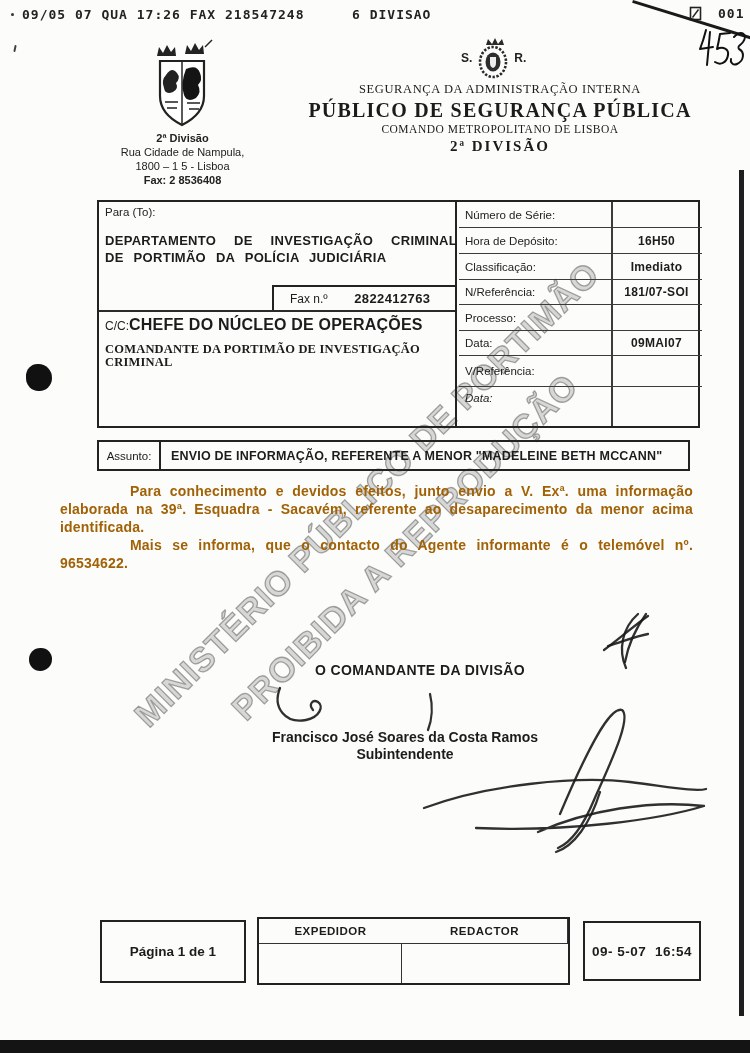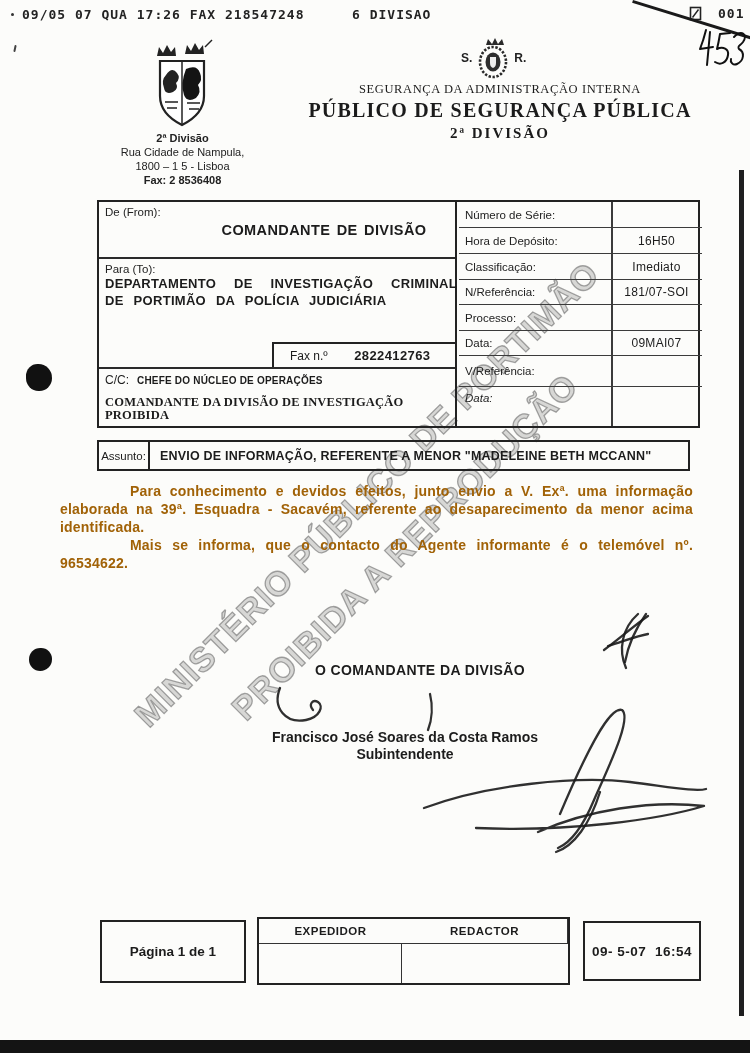--- a/index.html
+++ b/index.html
@@ -38,45 +38,45 @@
              white-space:nowrap;}
 
   
   .rt{position:absolute;left:97px;top:200px;width:603px;height:228px;border:2px solid #222;z-index:2;}
   .rt-left{position:absolute;left:0;top:0;width:358px;height:100%;border-right:2px solid #222;}
   .row-from{height:57px;border-bottom:2px solid #2a2a2a;position:relative;padding:4px 6px;}
   .row-to{height:110px;border-bottom:2px solid #2a2a2a;position:relative;padding:4px 6px;}
   .row-cc{height:57px;position:relative;padding:4px 6px;}
   .cell-label{font-size:11.5px;color:#222;}
   .from-value{text-align:center;padding-left:94px;margin-top:4px;font-weight:700;font-size:14.5px;letter-spacing:.4px;word-spacing:2px;}
-  .to-value{margin-top:0;width:352px;font-weight:700;font-size:13px;letter-spacing:.3px;
+  .to-value{margin-top:14px;width:352px;font-weight:700;font-size:13px;letter-spacing:.3px;
             word-spacing:6px;text-align:justify;line-height:17px;}
   .faxno-box{position:absolute;left:173px;bottom:0;width:185px;height:25px;
              border-top:2px solid #222;border-left:2px solid #222;
              display:flex;align-items:center;padding-left:16px;}
   .faxno-label{font-size:12px;}
   .faxno-value{flex:1;text-align:center;font-weight:700;font-size:13px;letter-spacing:.4px;}
   .cc-line1{font-size:12px;}
-  .cc-line1 .ccv{font-weight:700;font-size:10px;margin-left:8px;letter-spacing:.2px;}
+  .cc-line1 .ccv{font-weight:700;font-size:16px;letter-spacing:.2px;}
   .cc-line2{margin-top:9px;width:335px;font-family:"Liberation Serif",serif;font-weight:700;
             font-size:12.5px;line-height:13px;letter-spacing:.2px;}
   .rt-right{position:absolute;left:360px;top:0;width:243px;height:100%;}
   .rt-right::before{content:"";position:absolute;left:152px;top:0;bottom:0;width:1.5px;background:#3b3b3b;}
   .rrow{position:relative;border-bottom:1.5px solid #3b3b3b;display:flex;align-items:center;}
   .rrow:last-child{border-bottom:none;}
   .rrow:nth-child(1){height:26px;}.rrow:nth-child(2){height:26px;}.rrow:nth-child(3){height:26px;}
   .rrow:nth-child(4){height:25px;}.rrow:nth-child(5){height:26px;}.rrow:nth-child(6){height:25px;}
   .rrow:nth-child(7){height:31px;}.rrow:nth-child(8){height:22px;font-style:italic;}.rrow:nth-child(9){height:21px;}
   .rlabel{padding-left:6px;font-size:11.5px;color:#222;}
-  .rvalue{position:absolute;left:152px;right:0;text-align:center;font-weight:400;font-size:12px;letter-spacing:.3px;}
+  .rvalue{position:absolute;left:152px;right:0;text-align:center;font-weight:700;font-size:12px;letter-spacing:.3px;}
 
   
   .subject{position:absolute;left:97px;top:440px;width:593px;height:31px;border:2px solid #222;
            display:flex;align-items:stretch;z-index:2;}
-  .subject-label{width:51px;border-right:2px solid #222;display:flex;align-items:center;
+  .subject-label{width:62px;border-right:2px solid #222;display:flex;align-items:center;
                  justify-content:center;font-size:11.5px;}
   .subject-value{flex:1;display:flex;align-items:center;padding-left:10px;font-weight:700;
                  font-size:12.5px;letter-spacing:.2px;}
 
   
   .body-text{position:absolute;left:60px;top:482px;width:633px;z-index:2;
              font-weight:700;font-size:14px;line-height:18px;letter-spacing:.2px;word-spacing:2px;
              text-align:justify;color:#a16207;}
   .body-text p{margin:0;text-indent:70px;}
 
@@ -158,47 +158,44 @@
       <ellipse cx="18" cy="26" rx="13" ry="15" fill="none" stroke="#2a2a2a" stroke-width="2.6" stroke-dasharray="2.4,1.6"></ellipse>
       <ellipse cx="18" cy="26" rx="7.5" ry="9.5" fill="#2e2e2e"></ellipse>
       <path d="M15,21 h6 v6 q0,4 -3,5 q-3,-1 -3,-5 z" fill="#eee"></path>
     </svg>
     <span>R.</span>
   </div>
 
   <div class="ministry-block">
     <div class="ministry-line1">SEGURANÇA DA ADMINISTRAÇÃO INTERNA</div>
     <div class="ministry-line2">PÚBLICO DE SEGURANÇA PÚBLICA</div>
+    <div class="ministry-line3">COMANDO METROPOLITANO DE LISBOA</div>
     <div class="ministry-line4">2ª DIVISÃO</div>
   </div>
 
   <div class="watermark">
     <div>MINISTÉRIO PÚBLICO DE PORTIMÃO</div>
     <div>PROIBIDA A REPRODUÇÃO</div>
   </div>
 
   <div class="rt">
     <div class="rt-left">
-      <div class="row-from">
-        <div class="cell-label">De (From):</div>
-        <div class="from-value">COMANDANTE DE DIVISÃO</div>
-      </div>
       <div class="row-to">
         <div class="cell-label">Para (To):</div>
         <div class="to-value">DEPARTAMENTO DE INVESTIGAÇÃO CRIMINAL DE PORTIMÃO DA POLÍCIA JUDICIÁRIA</div>
         <div class="faxno-box">
           <span class="faxno-label">Fax n.º</span>
           <span class="faxno-value">2822412763</span>
         </div>
       </div>
       <div class="row-cc">
         <div class="cc-line1">
           <span>C/C:</span><span class="ccv">CHEFE DO NÚCLEO DE OPERAÇÕES</span>
         </div>
-        <div class="cc-line2">COMANDANTE DA DIVISÃO DE INVESTIGAÇÃO PROIBIDA</div>
+        <div class="cc-line2">COMANDANTE DA PORTIMÃO DE INVESTIGAÇÃO CRIMINAL</div>
       </div>
     </div>
     <div class="rt-right">
       <div class="rrow">
         <span class="rlabel">Número de Série:</span>
         <span class="rvalue"></span>
       </div>
       <div class="rrow">
         <span class="rlabel">Hora de Depósito:</span>
         <span class="rvalue">16H50</span>

